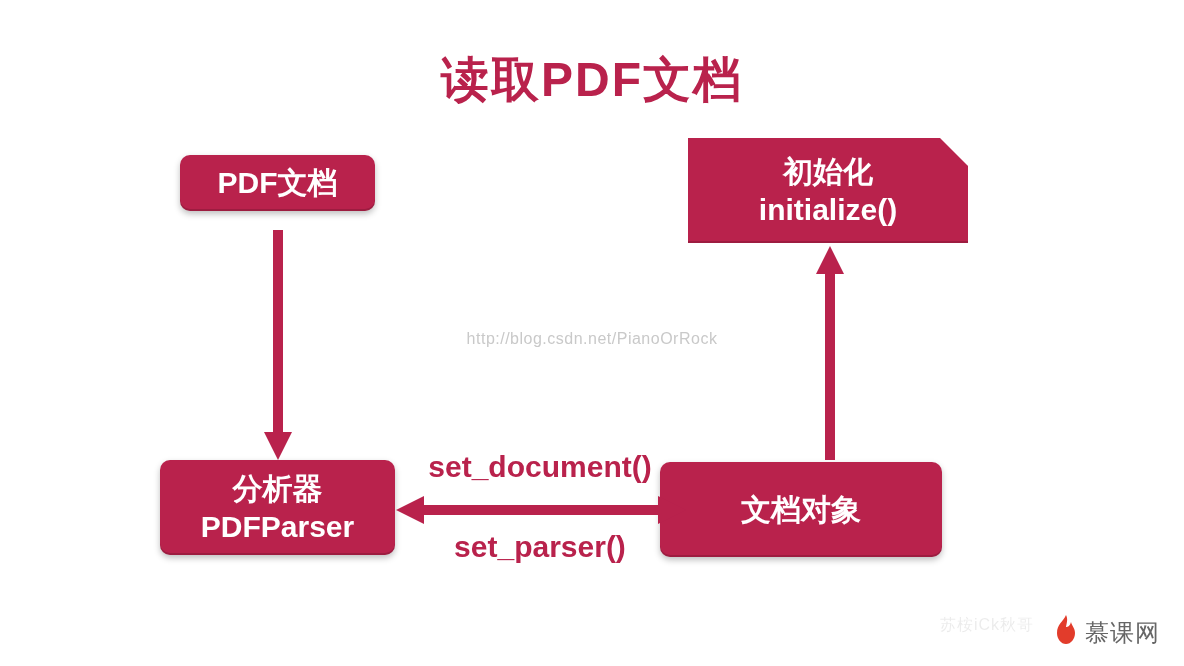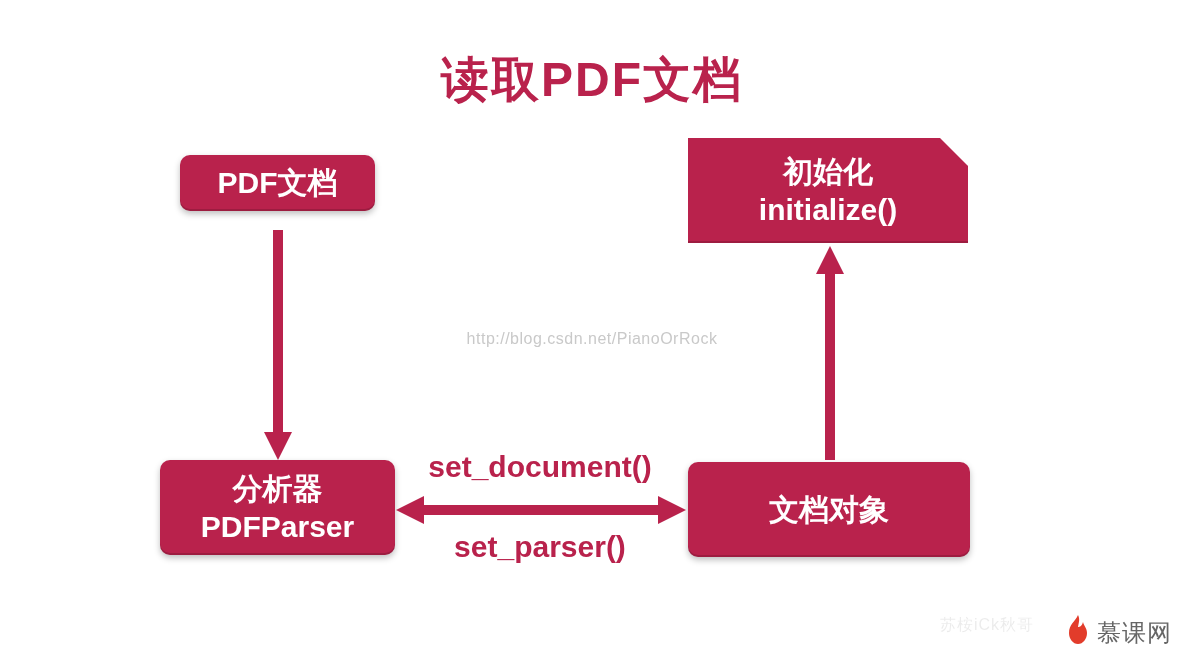--- a/index.html
+++ b/index.html
@@ -48,21 +48,21 @@
   }
 
   .node-init {
     left: 688px; top: 138px;
     width: 280px; height: 105px;
     border-radius: 0;
     clip-path: polygon(0 0, calc(100% - 28px) 0, 100% 28px, 100% 100%, 0 100%);
   }
 
   .node-doc {
-    left: 688px; top: 462px;
+    left: 660px; top: 462px;
     width: 282px; height: 95px;
   }
 
   
   svg.arrows {
     position: absolute;
     left: 0; top: 0;
     width: 1184px; height: 666px;
     pointer-events: none;
   }
@@ -85,21 +85,21 @@
     top: 330px;
     text-align: center;
     font-size: 16px;
     color: #c9c9c9;
     letter-spacing: 0.5px;
     font-family: "Segoe UI", Arial, sans-serif;
   }
 
   .branding {
     position: absolute;
-    right: 12px; bottom: 16px;
+    right: 24px; bottom: 16px;
     display: flex;
     align-items: center;
     color: #666;
     font-size: 24px;
     gap: 6px;
   }
   .branding .flame { color: #e23c2b; font-size: 28px; line-height: 1; }
   .branding .text { letter-spacing: 1px; }
 
   .faint {

